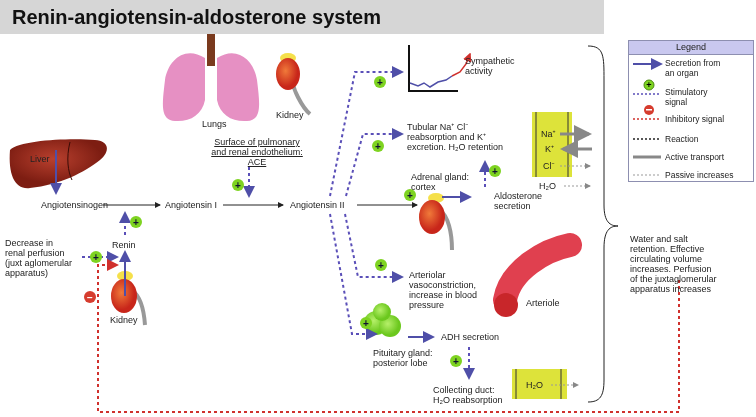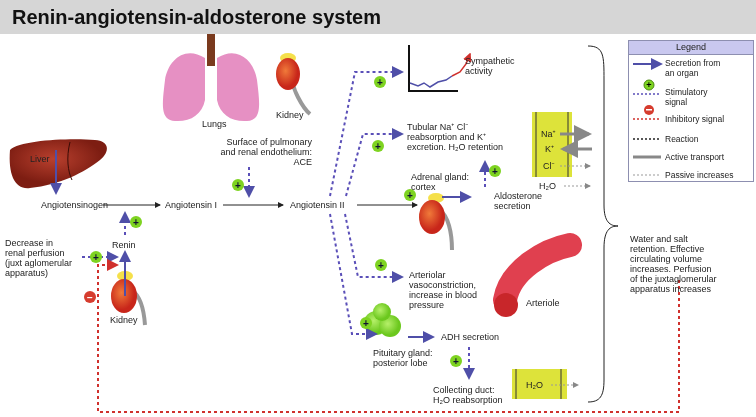--- a/index.html
+++ b/index.html
@@ -1,17 +1,17 @@
 <!DOCTYPE html>
 <html><head>
 <meta charset="utf-8">
 <style>
   html,body{margin:0;padding:0;background:#fff;}
   body{width:756px;height:417px;position:relative;overflow:hidden;font-family:"Liberation Sans",sans-serif;color:#222;}
-  .header{position:absolute;left:0;top:0;width:756px;height:34px;background:#d6d6d6;}
+  .header{position:absolute;left:0;top:0;width:604px;height:34px;background:#d6d6d6;}
   .title{position:absolute;left:12px;top:6px;font-size:20px;font-weight:bold;color:#111;font-family:"Liberation Sans",sans-serif;}
   svg#diagram{position:absolute;left:0;top:34px;}
   .lbl{position:absolute;font-size:9px;line-height:10px;color:#222;white-space:pre-line;font-family:"Liberation Sans",sans-serif;}
   .legend{position:absolute;left:628px;top:40px;width:124px;height:140px;border:1px solid #8d8fb0;background:#fff;}
   .legend-title{background:#c9c8ef;border-bottom:1px solid #8d8fb0;text-align:center;font-size:9px;height:13px;line-height:13px;}
   .leg-row{position:absolute;left:36px;font-size:8.5px;line-height:10px;color:#222;white-space:pre-line;}
 </style>
 </head>
 <body>
 
@@ -170,21 +170,21 @@
 <div class="lbl" style="left:165px;top:200px;">Angiotensin I</div>
 <div class="lbl" style="left:290px;top:200px;">Angiotensin II</div>
 <div class="lbl" style="left:112px;top:240px;">Renin</div>
 <div class="lbl" style="left:5px;top:238px;">Decrease in
 renal perfusion
 (juxt aglomerular
 apparatus)</div>
 <div class="lbl" style="left:110px;top:315px;">Kidney</div>
 <div class="lbl" style="left:202px;top:119px;">Lungs</div>
 <div class="lbl" style="left:276px;top:110px;">Kidney</div>
-<div class="lbl" style="left:202px;top:137px;text-align:right;width:110px;">Surface of pulmonary
+<div class="lbl" style="left:202px;top:137px;text-align:center;width:110px;text-decoration:underline;">Surface of pulmonary
 and renal endothelium:
 ACE</div>
 <div class="lbl" style="left:465px;top:56px;">Sympathetic
 activity</div>
 <div class="lbl" style="left:407px;top:122px;">Tubular Na⁺ Cl⁻
 reabsorption and K⁺
 excretion. H₂O retention</div>
 <div class="lbl" style="left:411px;top:172px;">Adrenal gland:
 cortex</div>
 <div class="lbl" style="left:474px;top:191px;margin-left:20px;">Aldosterone

